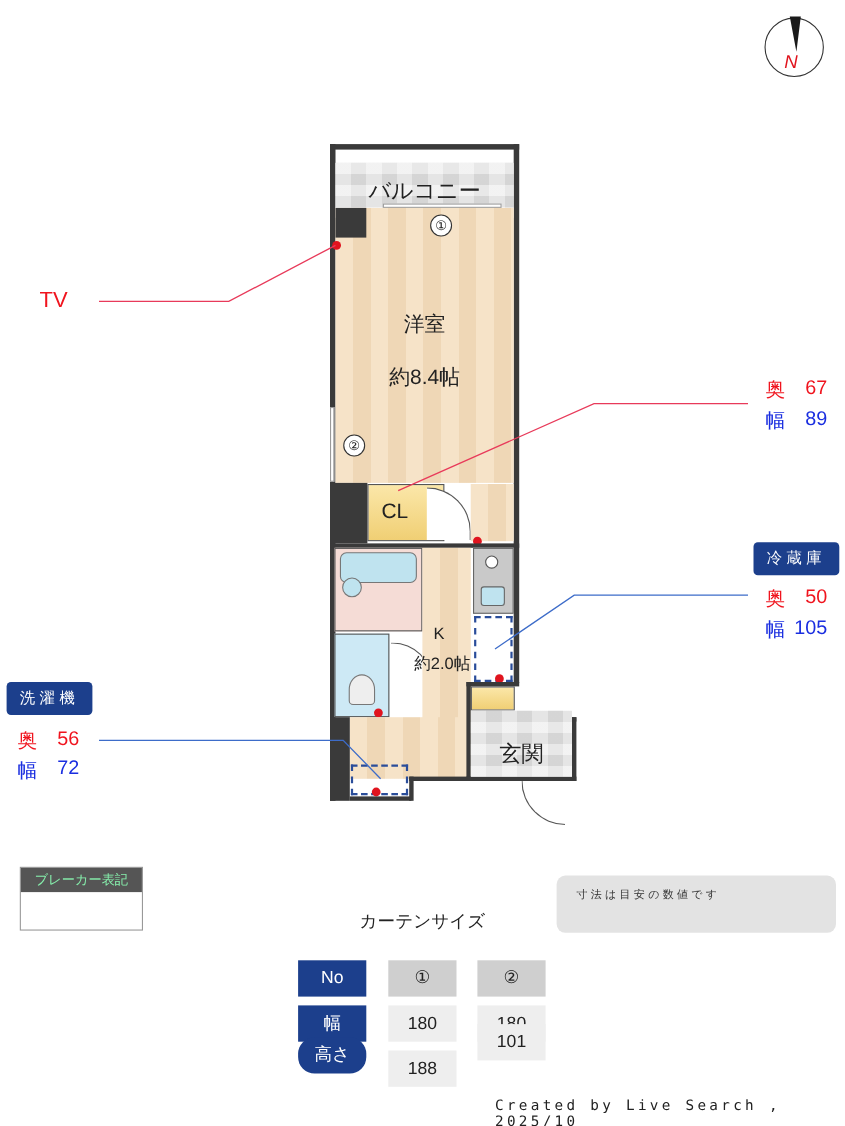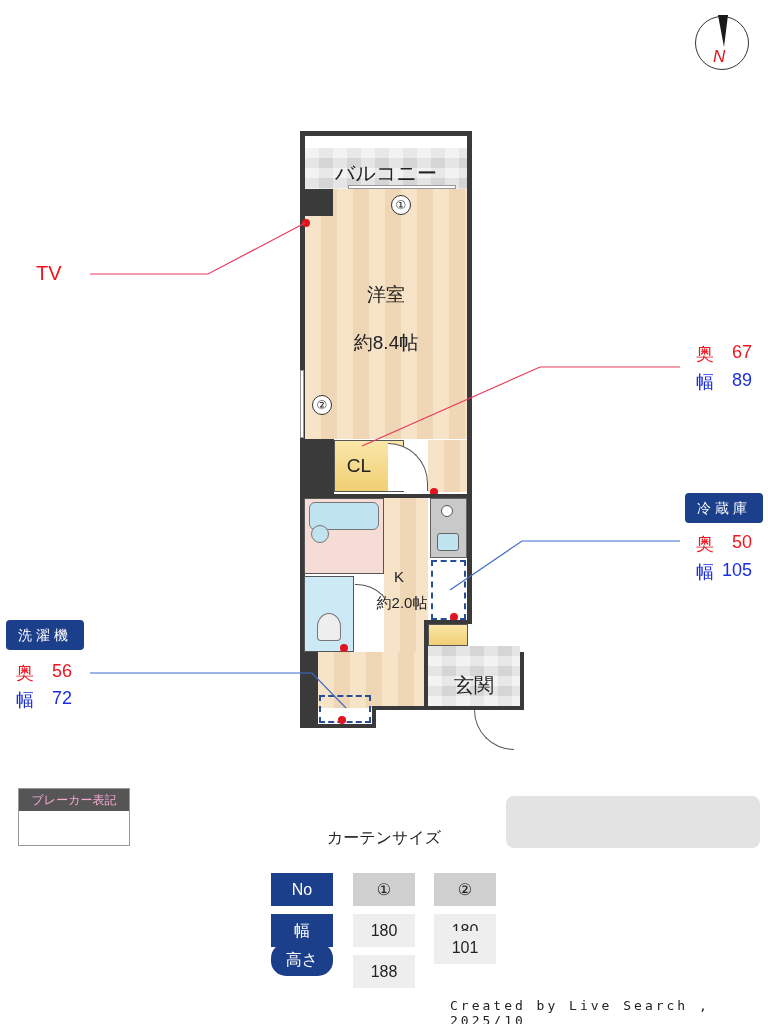--- a/index.html
+++ b/index.html
@@ -27,21 +27,21 @@
 
   
   .ann-label { position: absolute; font-family: "Liberation Sans", sans-serif; font-size: 18px; }
   .red { color: #f0141e; }
   .blue { color: #1a2ee0; }
   .badge { position: absolute; background: #1c3f8c; color: #fff; border-radius: 4px; font-size: 14px;
     text-align: center; letter-spacing: 4px; font-family: "DejaVu Sans", sans-serif; }
 
   
   .breaker { left: 18px; top: 788px; width: 112px; height: 58px; border: 1px solid #999; }
-  .breaker .head { background: #555; color: #f9a8d4; font-size: 12px; text-align: center; height: 22px; line-height: 22px; }
+  .breaker .head { background: #555; color: #86efac; font-size: 12px; text-align: center; height: 22px; line-height: 22px; }
   .breaker .val { color: #e0141e; font-size: 20px; text-align: center; line-height: 34px; font-family: "Liberation Sans", sans-serif; }
 
   
   .note { left: 506px; top: 796px; width: 254px; height: 52px; background: #e3e3e3; border-radius: 8px; padding: 8px 18px; font-size: 10px; letter-spacing: 3px; color: #333; line-height: 20px; }
   .note .dot { display: inline-block; width: 8px; height: 7px; background: #e0141e; border-radius: 4px 4px 0 0; vertical-align: middle; }
 
   
   .curtain-title { left: 300px; top: 828px; width: 168px; text-align: center; font-size: 16px; font-family: "Liberation Sans", sans-serif; }
   .cell { position: absolute; height: 33px; line-height: 33px; text-align: center; font-size: 16px; font-family: "Liberation Sans", sans-serif; }
   .cell.hdr { background: #1c3f8c; color: #fff; width: 62px; }
@@ -155,20 +155,21 @@
 <span class="ann-label red" style="left:16px;top:661px;">奥</span>
 <span class="ann-label red" style="left:52px;top:661px;">56</span>
 <span class="ann-label blue" style="left:16px;top:688px;">幅</span>
 <span class="ann-label blue" style="left:52px;top:688px;">72</span>
 
 <div class="abs breaker">
   <div class="head">ブレーカー表記</div>
 </div>
 
 <div class="abs note">
+  <div>寸法は目安の数値です</div>
 </div>
 
 <div class="abs curtain-title">カーテンサイズ</div>
 <div>
   <div class="cell hdr" style="left:271px;top:873px;">No</div>
   <div class="cell hdr" style="left:271px;top:914px;">幅</div>
   <div class="cell hdr" style="left:271px;top:943px;border-radius:15px;">高さ</div>
 
   <div class="cell num" style="left:353px;top:873px;">①</div>
   <div class="cell val" style="left:353px;top:914px;">180</div>

